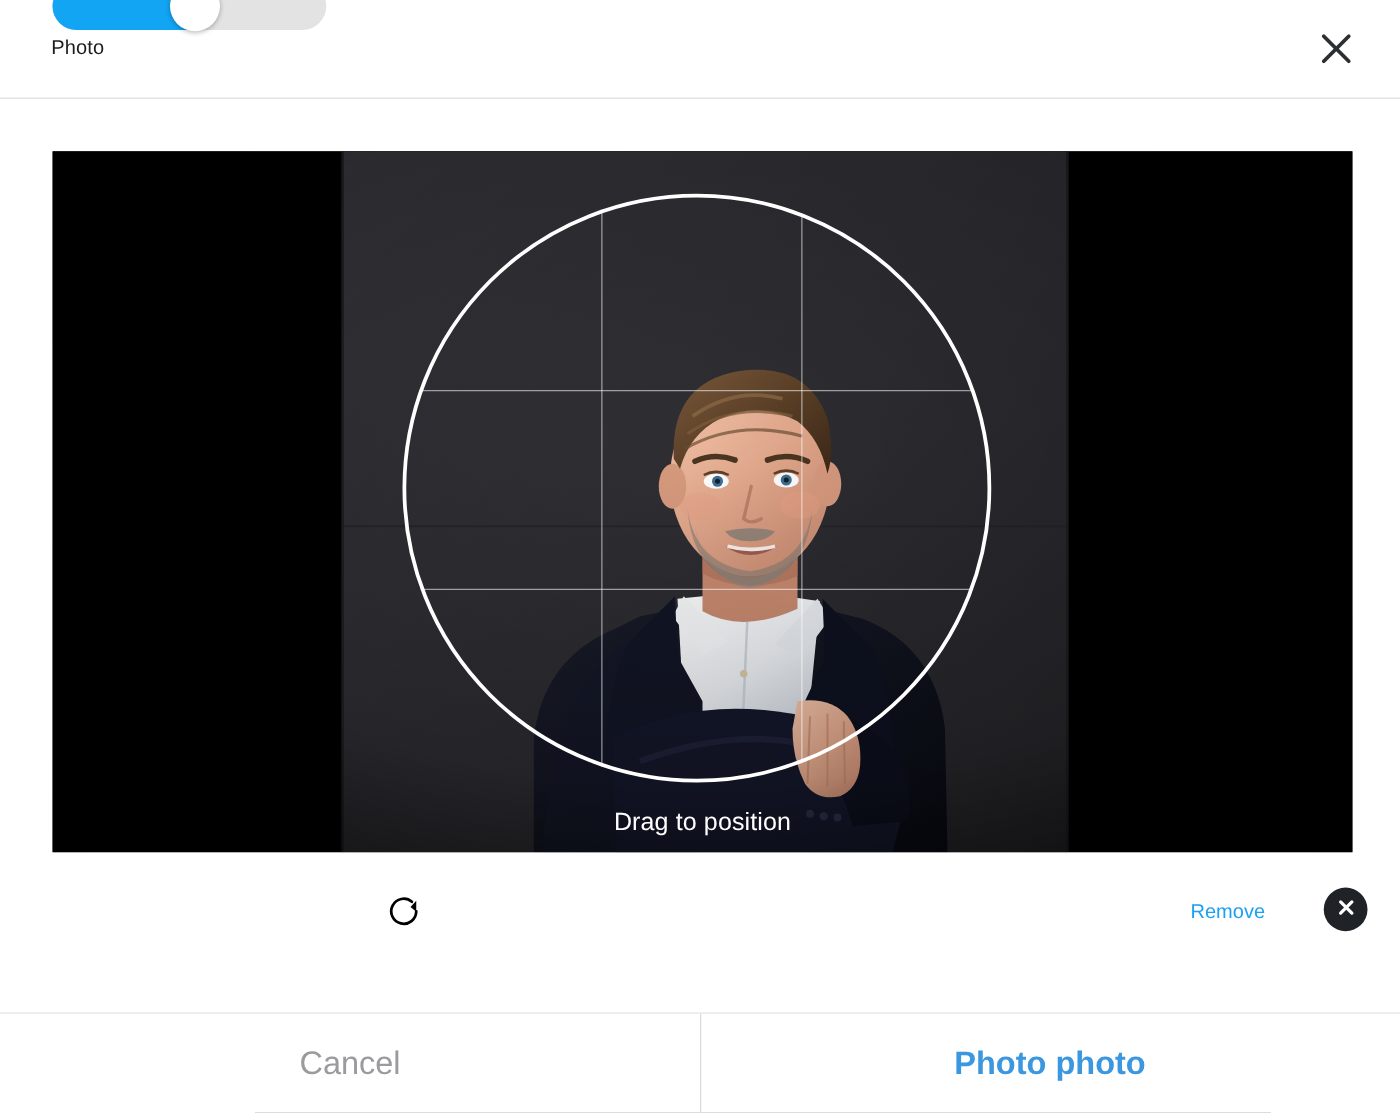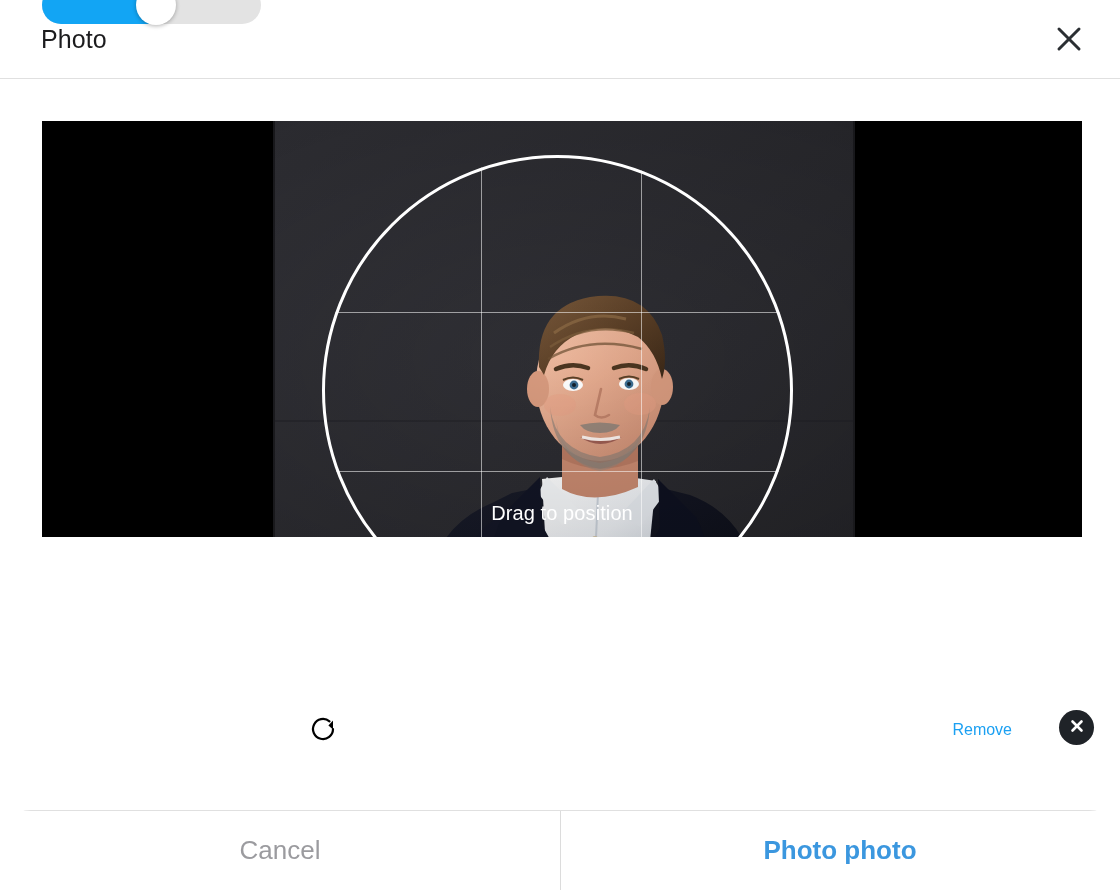--- a/index.html
+++ b/index.html
@@ -21,21 +21,21 @@
     position:relative;
     height:79px;
     flex:0 0 79px;
     border-bottom:1px solid #e0e0e0;
     background:#fff;
   }
   .header-title {
     position:absolute;
     left:41px; top:50%;
     transform:translateY(-50%);
-    font-size:25px;
+    font-size:16px;
     color:#1c1c1e;
     font-weight:400;
     letter-spacing:0.1px;
     text-align:right;
   }
   .close-btn {
     position:absolute;
     right:34px; top:50%;
     transform:translateY(-50%);
     width:34px; height:34px;
@@ -46,21 +46,21 @@
   .close-btn svg { display:block; }
 
   
   .stage-wrap {
     position:relative;
     flex:0 0 603px;
   }
   .photo-stage {
     position:absolute;
     left:42px; top:42px;
-    width:1040px; height:416px;
+    width:1040px; height:561px;
     background:#000000;
     overflow:hidden;
   }
   .photo-img {
     position:absolute;
     left:0; top:0;
     width:1040px; height:561px;
     display:block;
   }
 
@@ -169,21 +169,20 @@
     display:flex; align-items:center; justify-content:center;
     cursor:pointer; border:none;
   }
 
   
   .footer {
     position:relative;
     flex:1 1 auto;
     border-top:1px solid #e0e0e0;
     display:flex;
-    border-radius:31px;
   }
   .footer-btn {
     flex:1 1 50%;
     display:flex; align-items:center; justify-content:center;
     font-size:26px;
     background:#fff;
     border:none;
     cursor:pointer;
     font-family:"Liberation Sans", sans-serif;
   }

